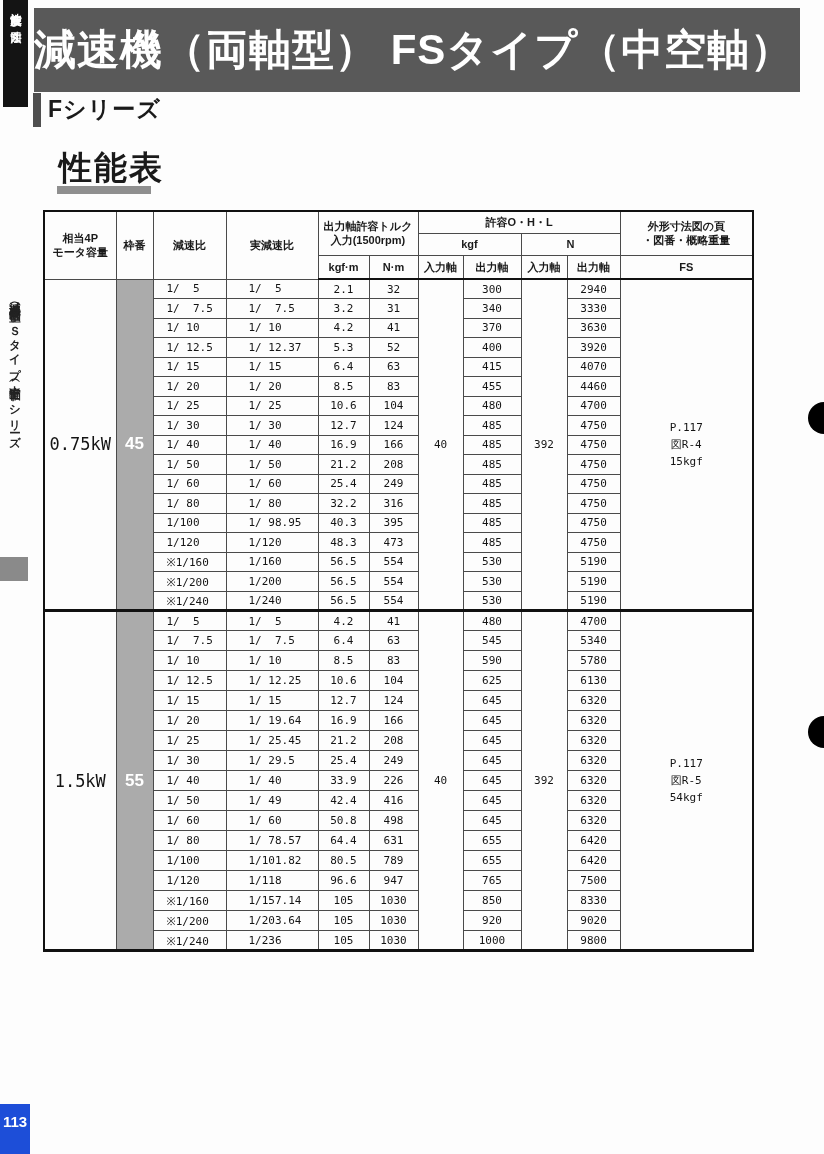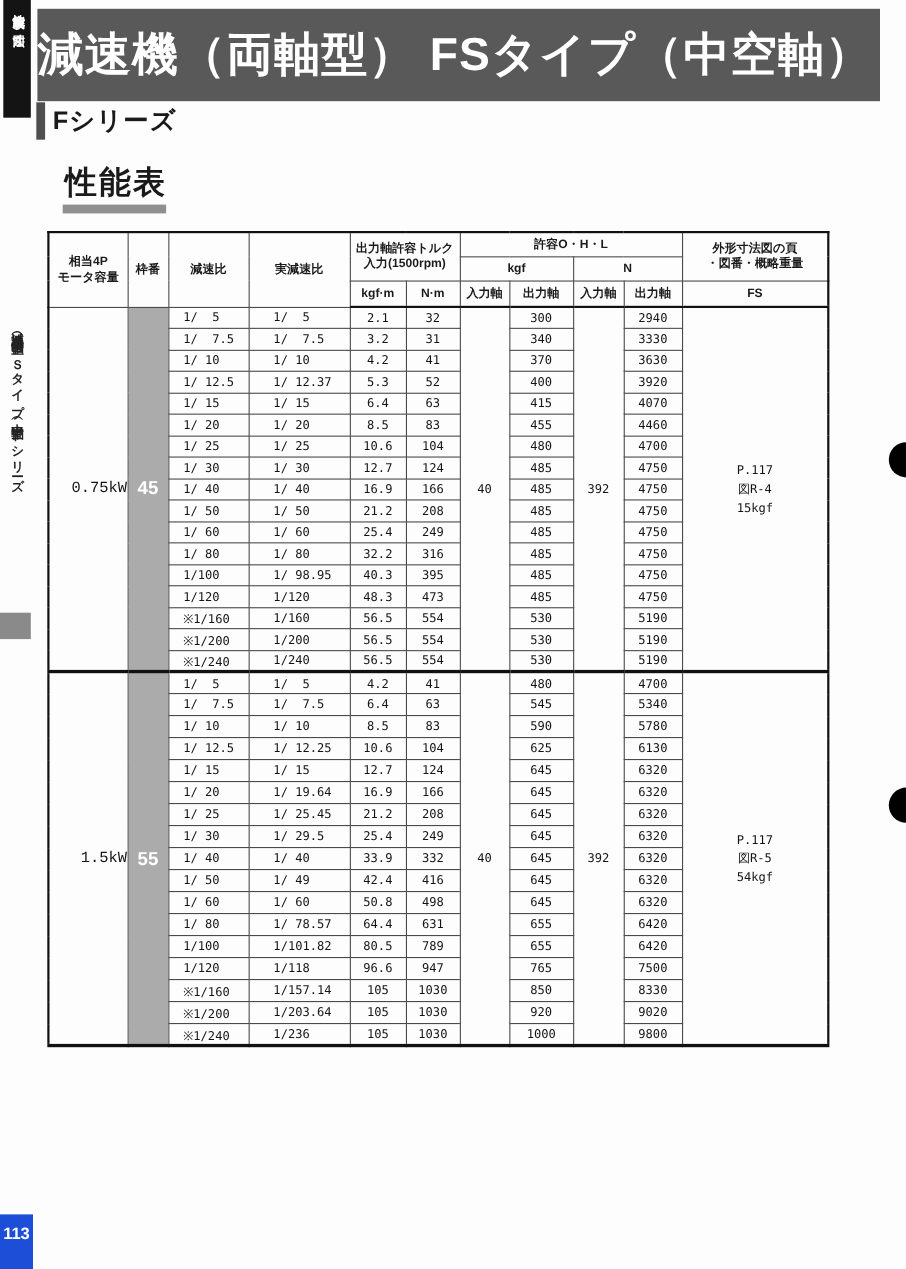--- a/index.html
+++ b/index.html
@@ -11,21 +11,21 @@
   .side-tab span{writing-mode:vertical-rl;color:#fff;font-size:11px;font-weight:700;
                  letter-spacing:1px;padding-top:4px;}
   
   .banner{position:absolute;left:34px;top:8px;width:766px;height:84px;background:#595959;
           display:flex;align-items:center;}
   .banner span{color:#fff;font-weight:800;font-size:42px;letter-spacing:1px;white-space:nowrap;}
   
   .series-bar{position:absolute;left:33px;top:93px;width:8px;height:34px;background:#4f4f4f;}
   .series-label{position:absolute;left:48px;top:94px;font-size:23px;font-weight:800;letter-spacing:1px;}
   
-  .section-title{position:absolute;left:59px;top:146px;font-size:29px;font-weight:800;letter-spacing:2px;}
+  .section-title{position:absolute;left:59px;top:146px;font-size:33px;font-weight:800;letter-spacing:2px;}
   .section-underline{position:absolute;left:57px;top:186px;width:94px;height:8px;background:#8f8f8f;}
   
   .sidebar-text{position:absolute;left:7px;top:293px;height:276px;writing-mode:vertical-rl;
                 font-size:11.5px;font-weight:600;letter-spacing:1.5px;color:#222;}
   .sidebar-block{position:absolute;left:0;top:557px;width:28px;height:24px;background:#8a8a8a;}
   
   .pagenum{position:absolute;left:0;top:1104px;width:30px;height:64px;background:#1d4ed8;}
   .pagenum span{display:block;color:#fff;font-size:15px;font-weight:700;text-align:center;padding-top:9px;}
   
   .dot{position:absolute;width:32px;height:32px;border-radius:50%;background:#000;}
@@ -40,21 +40,21 @@
   thead th{font-family:"Liberation Sans","DejaVu Sans",sans-serif;font-size:11px;font-weight:700;
            text-align:center;vertical-align:middle;line-height:1.3;background:#fdfdfd;}
   thead tr.hr1{height:22px;} thead tr.hr2{height:22px;} thead tr.hr3{height:24px;padding-left:21px;}
   thead tr.hr3 th{border-bottom:2px solid #111;}
   tbody td{font-size:11px;vertical-align:middle;color:#141414;}
   tr.g0{height:19.5px;} tr.g1{height:20px;}
   tr.group-start td{border-top:3px solid #111;}
   td.c-ratio{text-align:left;padding-left:13px;white-space:pre;}
   td.c-actual{text-align:left;padding-left:22px;white-space:pre;}
   td.c-num{text-align:center;}
-  td.c-cap{text-align:right;font-size:14px;font-family:Liberation Mono, monospace;}
+  td.c-cap{text-align:center;font-size:17px;}
   td.c-frame{background:#ababab;color:#fff;text-align:center;font-size:17px;font-weight:700;
              font-family:"Liberation Sans","DejaVu Sans",sans-serif;}
   td.c-fs{text-align:center;font-size:11px;line-height:1.55;}
 </style>
 </head>
 <body>
 
 <div class="page">
 
   <div class="side-tab">
@@ -338,21 +338,21 @@
             <td class="c-actual">1/ 29.5</td>
             <td class="c-num">25.4</td>
             <td class="c-num">249</td>
             <td class="c-num">645</td>
             <td class="c-num">6320</td>
           </tr>
           <tr class="g1">
             <td class="c-ratio">1/ 40</td>
             <td class="c-actual">1/ 40</td>
             <td class="c-num">33.9</td>
-            <td class="c-num">332</td>
+            <td class="c-num">226</td>
             <td class="c-num">645</td>
             <td class="c-num">6320</td>
           </tr>
           <tr class="g1">
             <td class="c-ratio">1/ 50</td>
             <td class="c-actual">1/ 49</td>
             <td class="c-num">42.4</td>
             <td class="c-num">416</td>
             <td class="c-num">645</td>
             <td class="c-num">6320</td>

